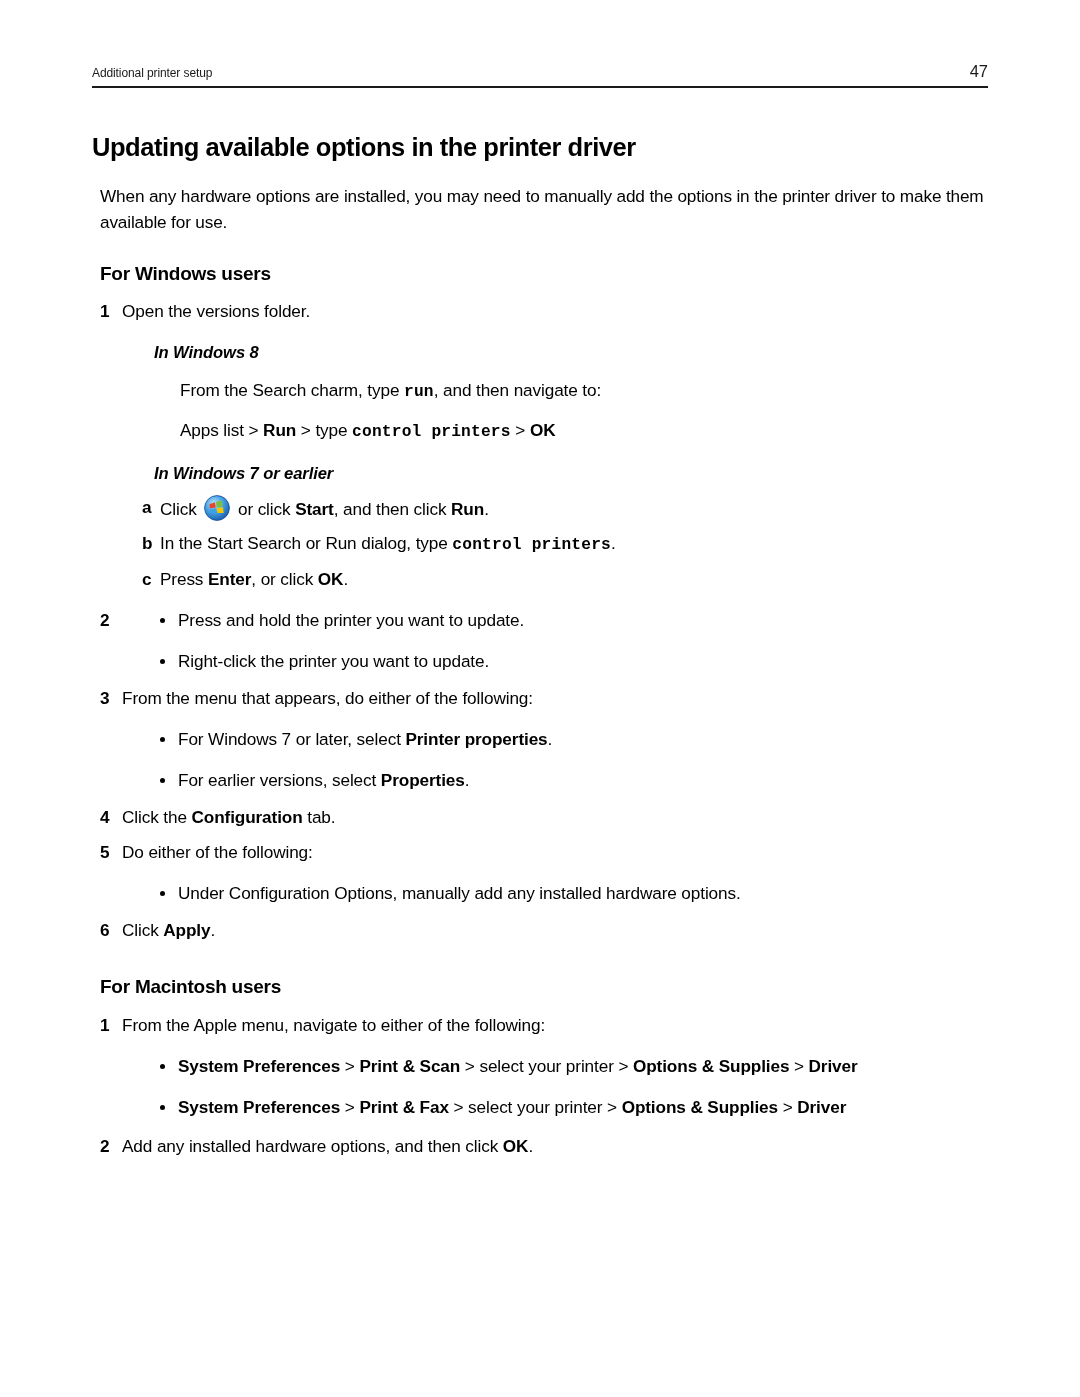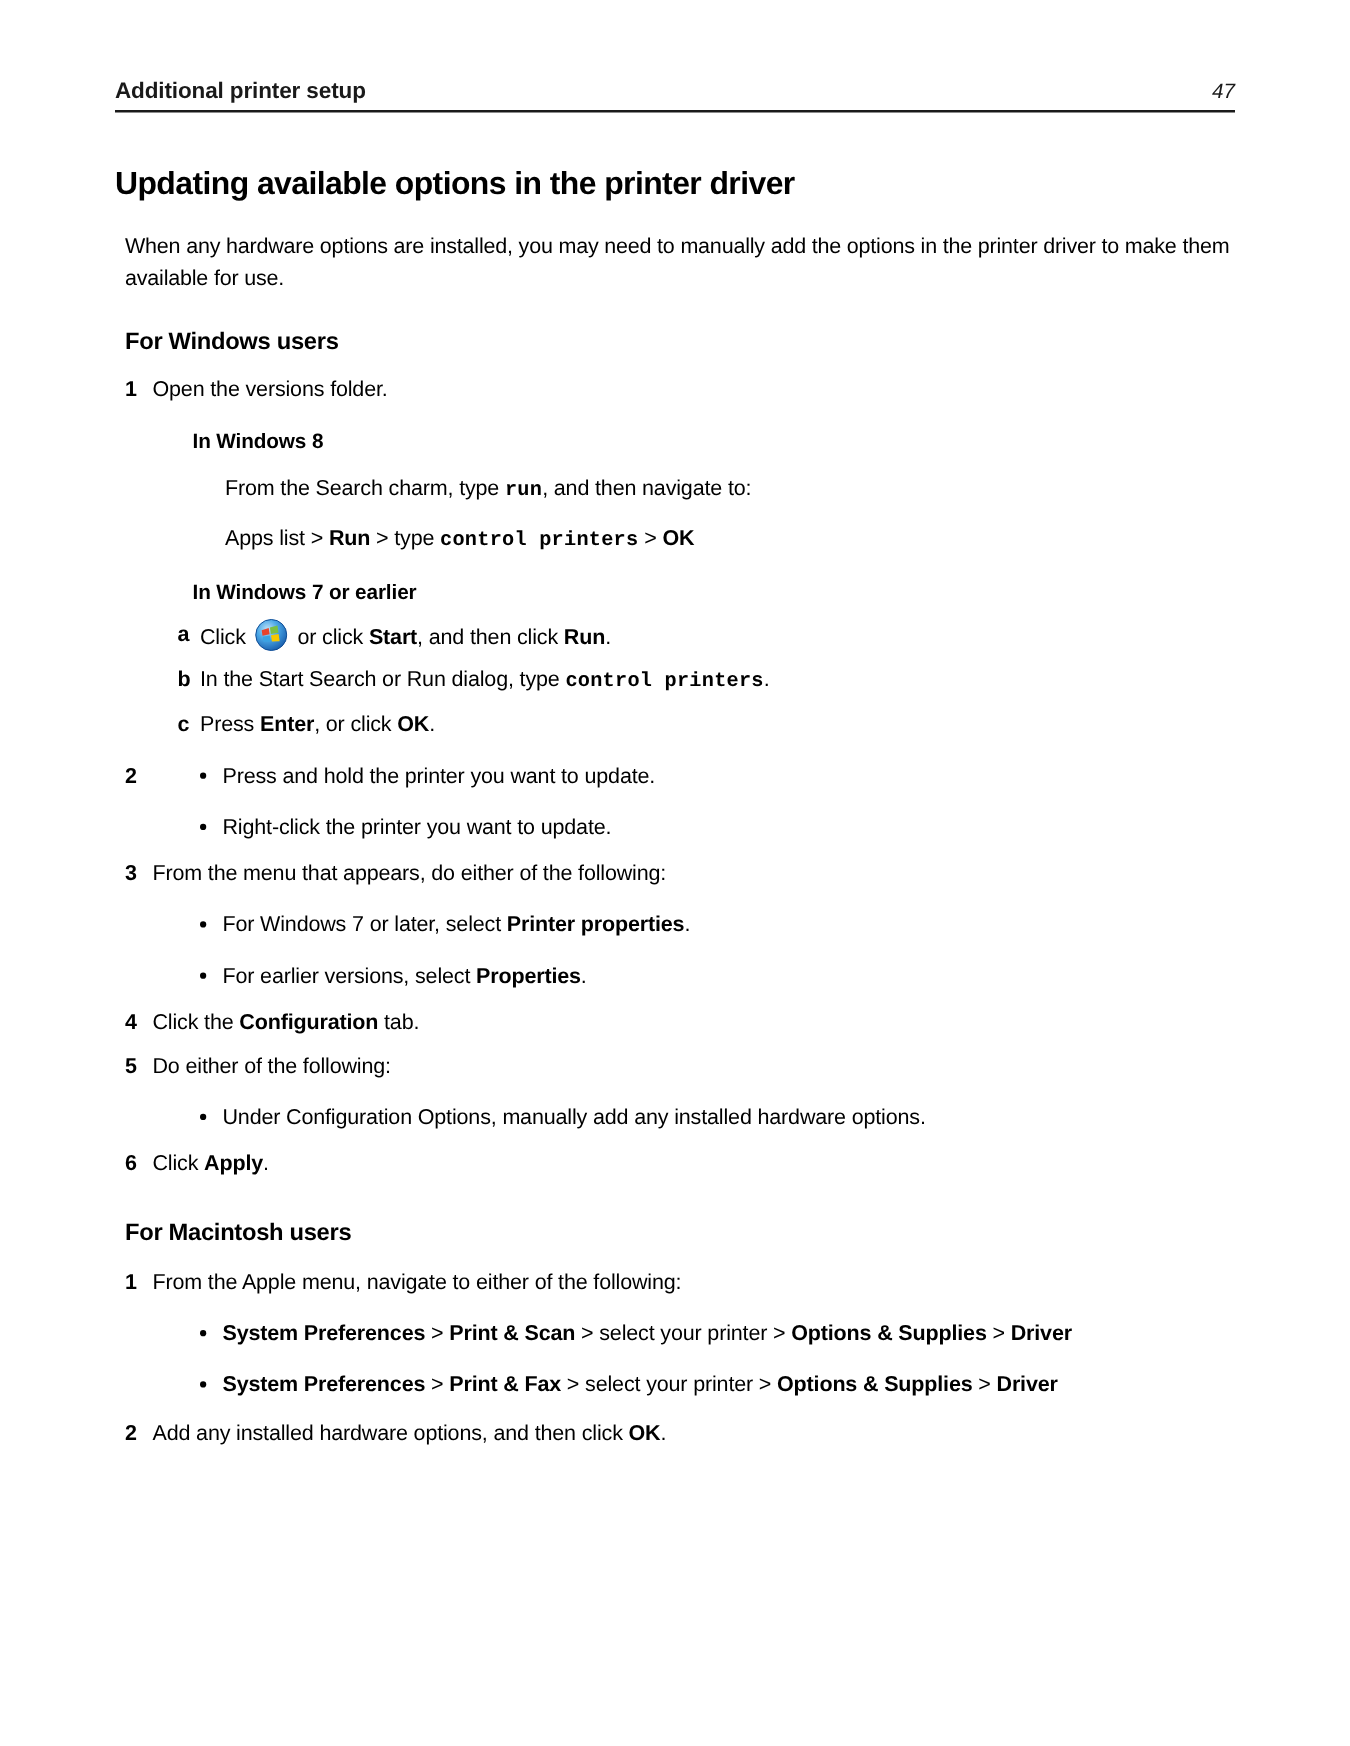--- a/index.html
+++ b/index.html
@@ -29,30 +29,29 @@
     left: 92px;
     top: 62px;
     width: 896px;
     display: flex;
     align-items: baseline;
     justify-content: space-between;
     border-bottom: 2.5px solid #1a1a1a;
     padding-bottom: 5px;
   }
   .header-title {
-    font-size: 18px;
-    font-weight: 700;
+    font-size: 12px;
+    font-weight: 400;
     letter-spacing: -0.1px;
     color: #1a1a1a;
   }
   .header-page {
     font-size: 16.5px;
     font-weight: 400;
     color: #1a1a1a;
-    font-style: italic;
   }
 
   
   .content {
     position: absolute;
     left: 92px;
     top: 132px;
     width: 900px;
   }
 
@@ -121,20 +120,21 @@
     top: 0;
     font-weight: 700;
   }
 
   
   .sub-head {
     margin: 16px 0 0 32px;
     font-size: 16.6px;
     font-weight: 700;
     letter-spacing: -0.1px;
+    font-style: italic;
   }
   .sub-body {
     margin: 13px 0 0 58px;
     font-size: 17.2px;
     line-height: 25px;
     letter-spacing: -0.12px;
   }
 
   
   ul.bullets {

